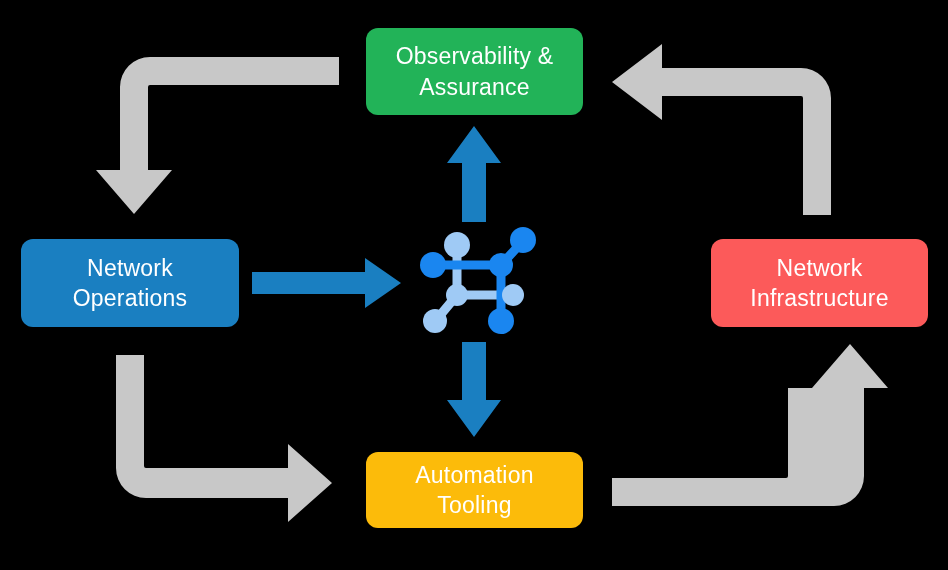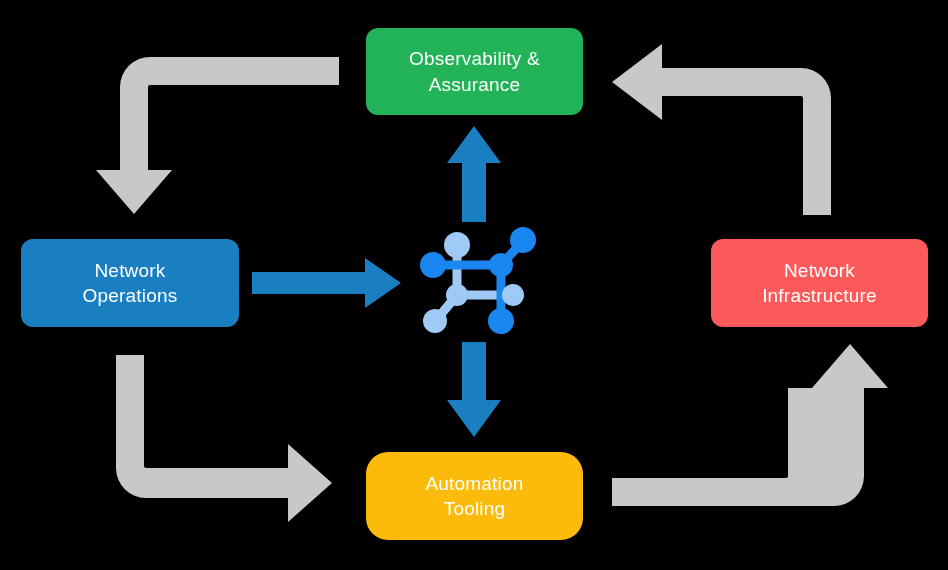--- a/index.html
+++ b/index.html
@@ -19,31 +19,31 @@
     position: absolute;
     border-radius: 12px;
     display: flex;
     align-items: center;
     justify-content: center;
     text-align: center;
     box-sizing: border-box;
   }
   .node-label {
     color: #ffffff;
-    font-size: 19px;
+    font-size: 23px;
     line-height: 1.32;
     font-weight: 400;
     letter-spacing: 0.2px;
     white-space: pre-line;
     padding: 0 8px;
   }
   #box-observability { left: 366px; top: 28px;  width: 217px; height: 87px; }
   #box-operations    { left: 21px;  top: 239px; width: 218px; height: 88px; }
   #box-infrastructure{ left: 711px; top: 239px; width: 217px; height: 88px; }
-  #box-automation    { left: 366px; top: 452px; width: 217px; height: 88px; border-radius: 22px; }
+  #box-automation    { left: 366px; top: 452px; width: 217px; height: 76px; }
 
   .svg-layer {
     position: absolute;
     left: 0;
     top: 0;
     width: 948px;
     height: 570px;
     pointer-events: none;
   }
   .center-icon {

